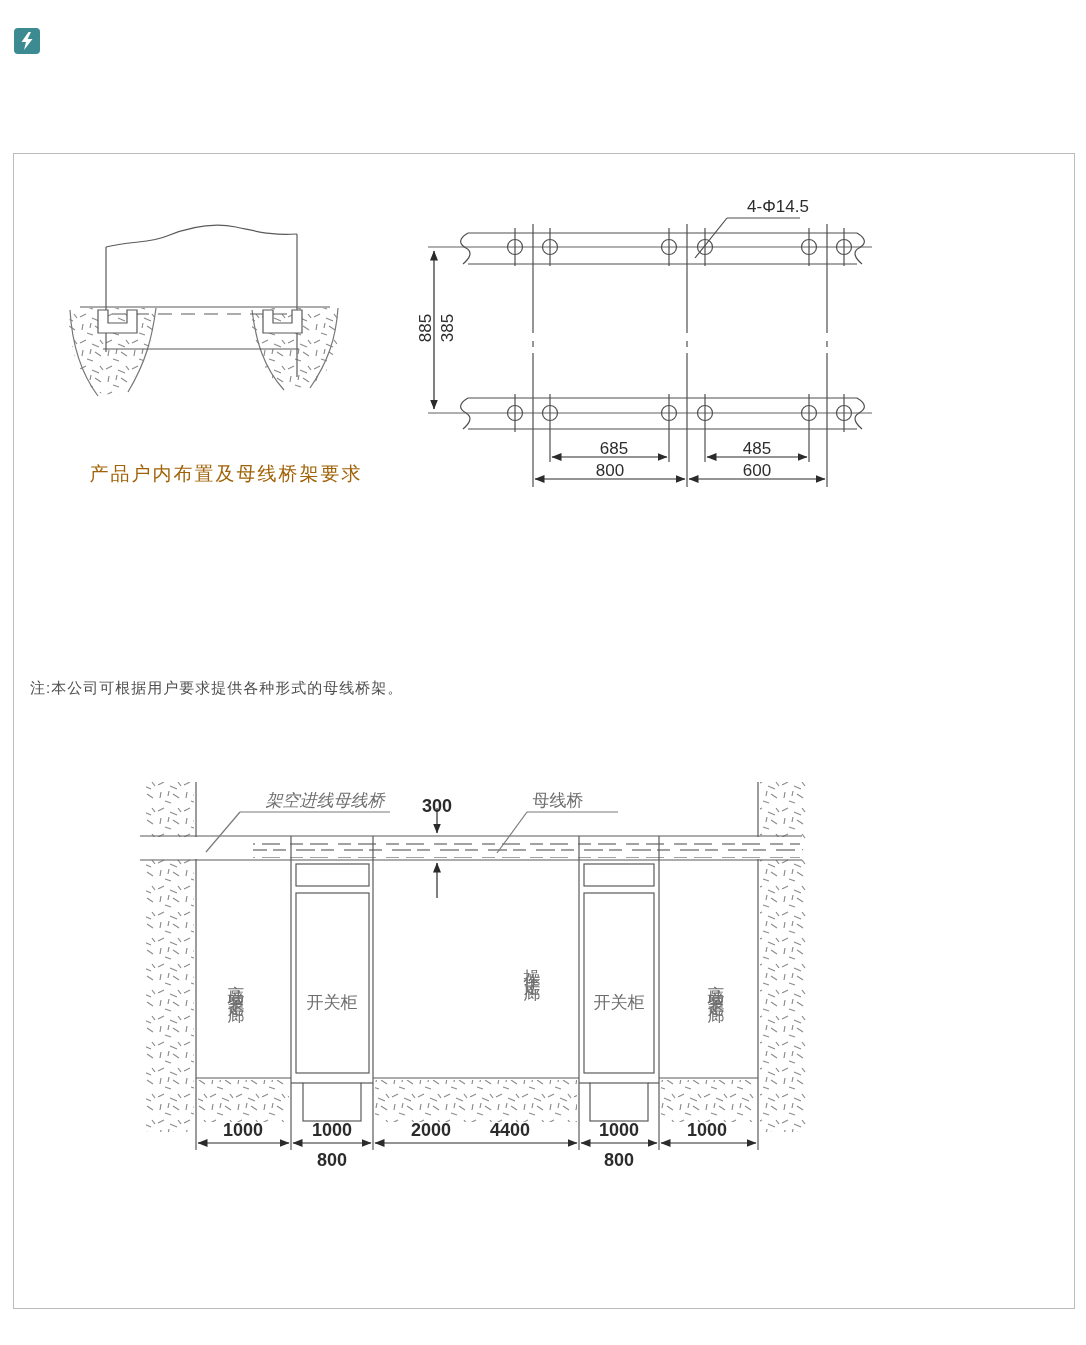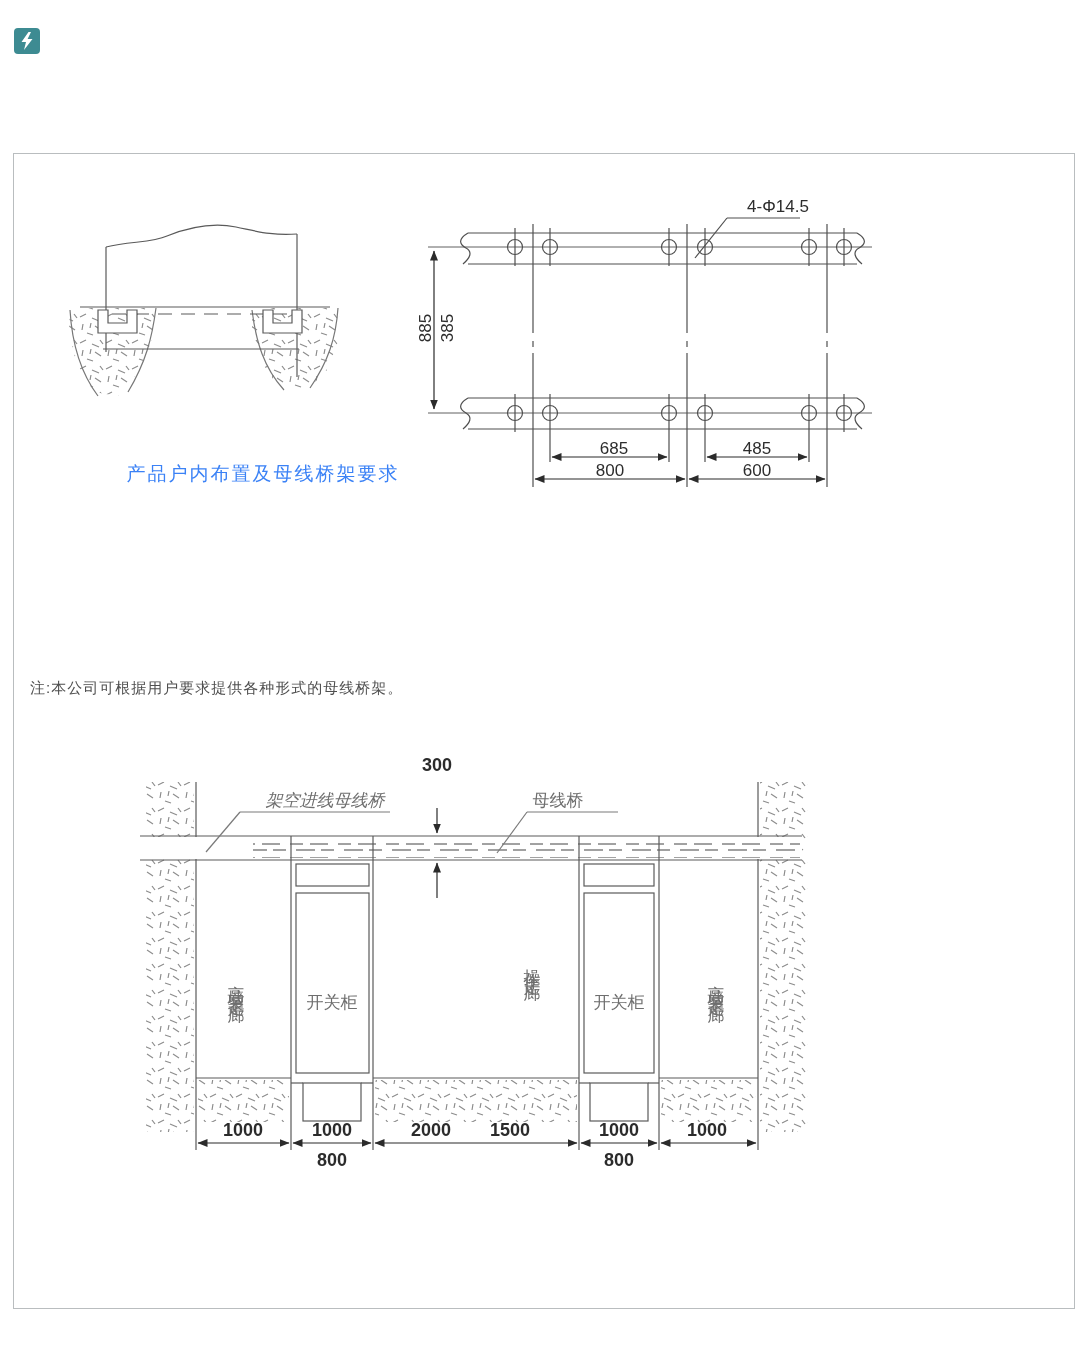--- a/index.html
+++ b/index.html
@@ -15,21 +15,21 @@
   .frame{position:absolute;left:13px;top:153px;width:1062px;height:1156px;
     border:1px solid #b9bdbf;background:#ffffff;box-sizing:border-box;}
   .cv{position:absolute;left:0;top:0;pointer-events:none;}
   .t{position:absolute;transform:translate(-50%,-50%);white-space:nowrap;
     color:#6e6e6e;font-size:17px;line-height:1;}
   .dim{color:#2d2d2d;font-size:17px;}
   .dimb{color:#2b2b2b;font-size:18px;font-weight:600;}
   .rot{transform:translate(-50%,-50%) rotate(-90deg);}
   .vtxt{writing-mode:vertical-rl;text-orientation:upright;letter-spacing:5px;
     transform:translate(-50%,-50%);}
-  .caption{font-size:19px;color:#3b82f6;letter-spacing:2px;margin-left:37px;}
+  .caption{font-size:19px;color:#a16207;letter-spacing:2px;}
   .note{position:absolute;left:30px;top:679px;font-size:15px;color:#4f4f4f;
     letter-spacing:1px;white-space:nowrap;}
 </style>
 </head>
 <body>
 
 <div class="hdr">
   <span class="hicon">
     <svg width="16" height="18" viewBox="0 0 16 18">
       <path d="M9.5 0 L2.5 10 L7 10 L5 18 L13.5 7 L8.6 7 L12 0 Z" fill="#ffffff"></path>
@@ -226,30 +226,30 @@
 
 <div class="t dim" style="left:766px;top:206px;margin-left:12px;">4-Φ14.5</div>
 <div class="t dim rot" style="left:425px;top:328px;">885</div>
 <div class="t dim rot" style="left:447px;top:328px;">385</div>
 <div class="t dim" style="left:590px;top:448px;margin-left:24px;">685</div>
 <div class="t dim" style="left:610px;top:470px;">800</div>
 <div class="t dim" style="left:757px;top:448px;">485</div>
 <div class="t dim" style="left:757px;top:470px;">600</div>
 
 <div class="t" style="left:325px;top:800px;font-style:italic;">架空进线母线桥</div>
-<div class="t dimb" style="left:437px;top:765px;text-align:center;">300</div>
+<div class="t dimb" style="left:437px;top:806px;text-align:center;">300</div>
 <div class="t" style="left:558px;top:800px;">母线桥</div>
 
 <div class="t vtxt" style="left:236px;top:984px;">高墙装走廊</div>
 <div class="t vtxt" style="left:532px;top:965px;">操作走廊</div>
 <div class="t vtxt" style="left:716px;top:984px;">高墙装走廊</div>
 
 <div class="t" style="left:332px;top:1002px;">开关柜</div>
 <div class="t" style="left:619px;top:1002px;">开关柜</div>
 
 <div class="t dimb" style="left:243px;top:1130px;">1000</div>
 <div class="t dimb" style="left:332px;top:1130px;">1000</div>
 <div class="t dimb" style="left:332px;top:1160px;">800</div>
 <div class="t dimb" style="left:431px;top:1130px;">2000</div>
-<div class="t dimb" style="left:510px;top:1130px;">1500</div>
+<div class="t dimb" style="left:510px;top:1130px;">4400</div>
 <div class="t dimb" style="left:619px;top:1130px;">1000</div>
 <div class="t dimb" style="left:619px;top:1160px;">800</div>
 <div class="t dimb" style="left:707px;top:1130px;">1000</div>
 
 </body></html>

